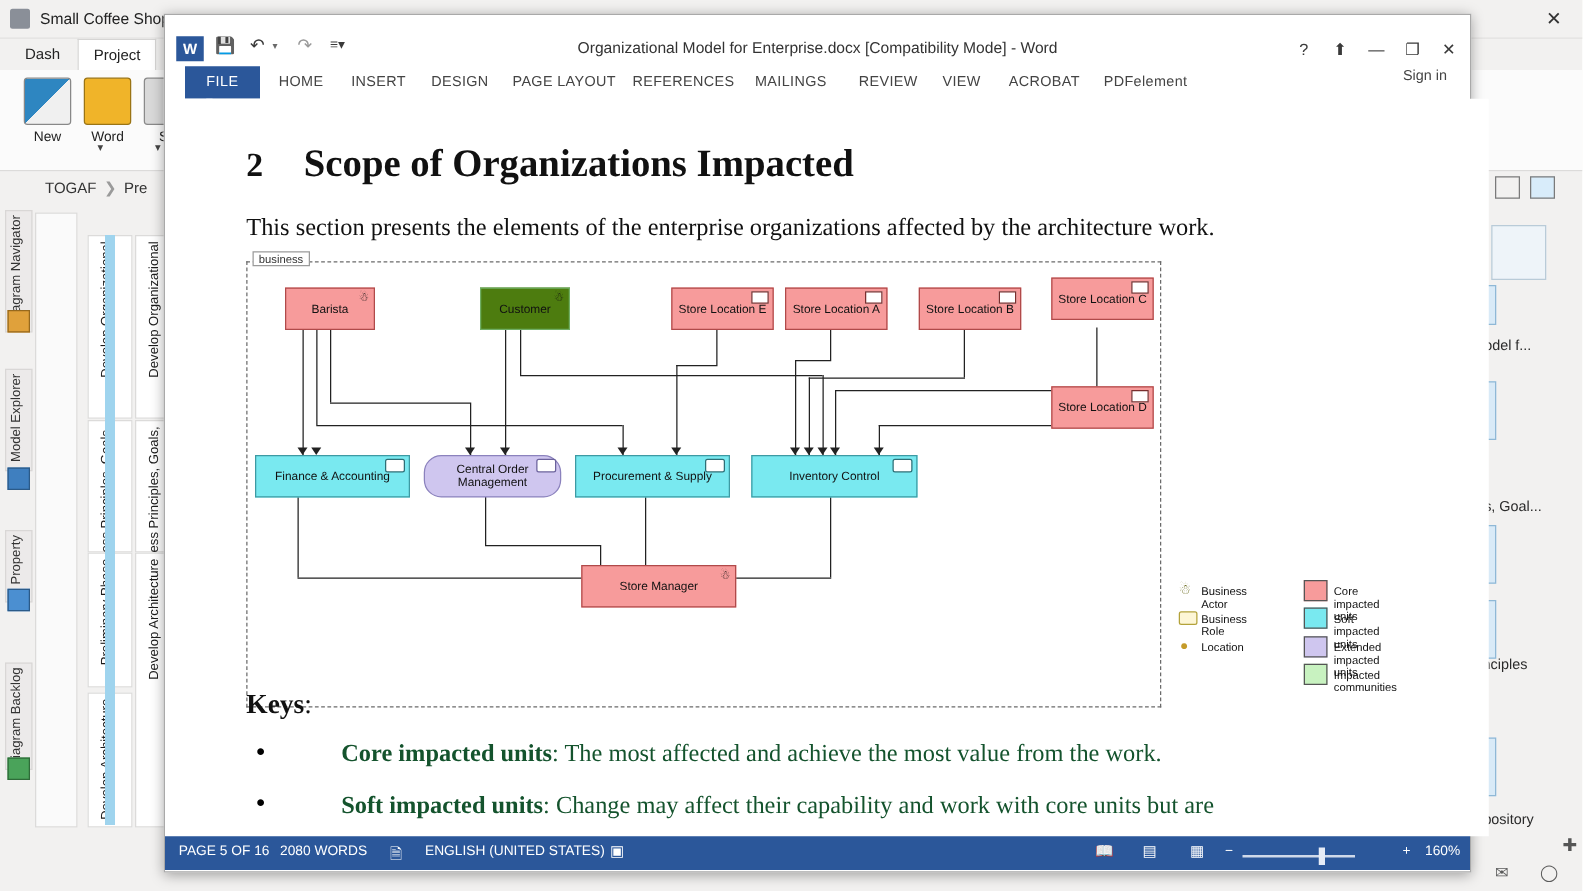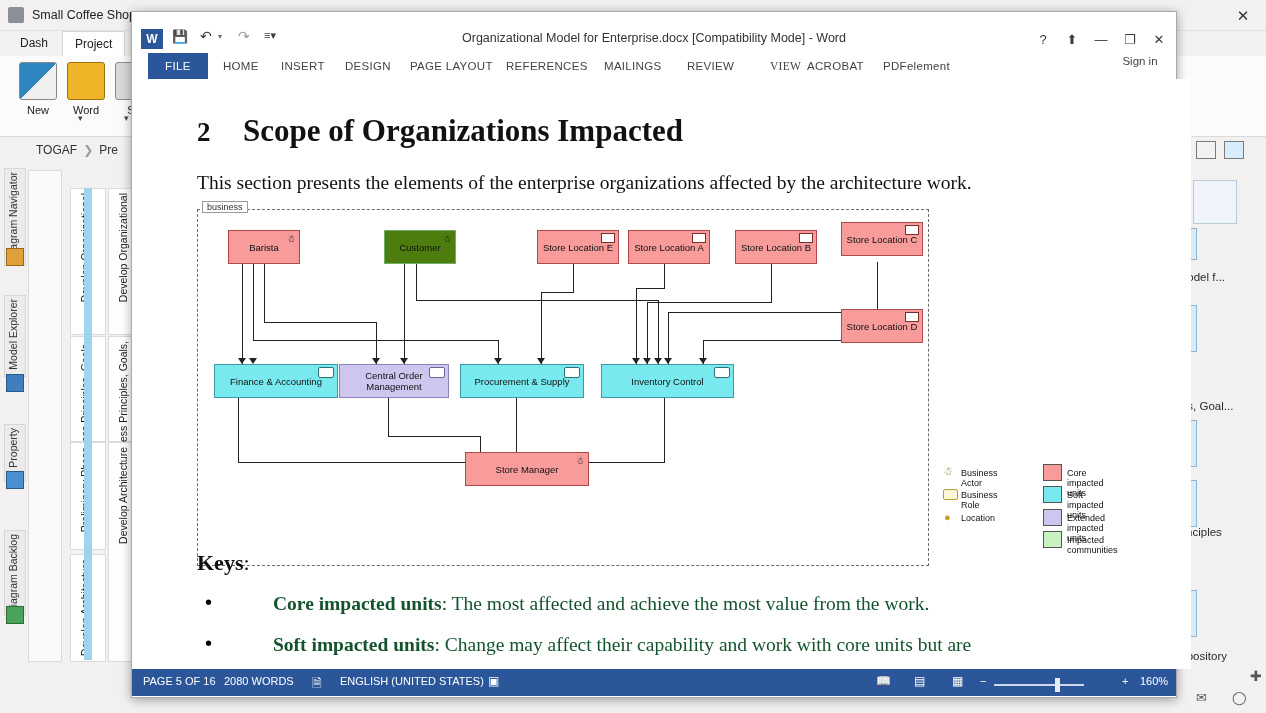--- a/index.html
+++ b/index.html
@@ -62,21 +62,21 @@
   .bullet-dot{left:40px;font-size:20px;}
 
   
   #diagram{left:32px;top:130px;width:730px;height:355px;border:1px dashed #6b6b6b;background:#fff;}
   #dlabel{left:4px;top:-9px;background:#fff;border:1px solid #9b9b9b;font-size:9px;padding:0 4px;color:#333;}
   .node{position:absolute;border:1px solid #9c3a3a;font-size:9.5px;color:#111;text-align:center;
         display:flex;align-items:center;justify-content:center;padding:0 4px;line-height:11px;}
   .n-red{background:#f79b9b;border-color:#b04a4a;}
   .n-green{background:#4d7c0f;border-color:#6fae64;}
   .n-cyan{background:#79e9f0;border-color:#3d9aa3;}
-  .n-purple{background:#cfc6ef;border-color:#8b82bd;}
+  .n-purple{background:#cfc6ef;border-color:#8b82bd;border-radius:14px;}
   .badge{position:absolute;right:3px;top:2px;}
   .actor{position:absolute;right:2px;top:2px;width:12px;height:16px;}
   .line{position:absolute;background:#222;}
   .hline{height:1px;}
   .vline{width:1px;}
   .arrow{position:absolute;width:0;height:0;border-left:4px solid transparent;border-right:4px solid transparent;
          border-top:6px solid #222;}
   #legend{position:absolute;left:745px;top:258px;font-size:9px;color:#222;}
   .lg-item{position:absolute;font-size:9px;color:#111;}
   .lg-swatch{position:absolute;width:17px;height:15px;border:1px solid #555;}
@@ -213,21 +213,21 @@
   <div class="abs wt-btn" style="left:1014px;">✕</div>
 
   <div class="abs" id="file-tab">FILE</div>
   <div class="abs rb-tab" style="left:81px;">HOME</div>
   <div class="abs rb-tab" style="left:139px;">INSERT</div>
   <div class="abs rb-tab" style="left:203px;">DESIGN</div>
   <div class="abs rb-tab" style="left:268px;">PAGE LAYOUT</div>
   <div class="abs rb-tab" style="left:364px;">REFERENCES</div>
   <div class="abs rb-tab" style="left:462px;">MAILINGS</div>
   <div class="abs rb-tab" style="left:545px;">REVIEW</div>
-  <div class="abs rb-tab" style="left:628px;font-family:Liberation Serif, serif;">VIEW</div>
+  <div class="abs rb-tab" style="left:612px;">VIEW</div>
   <div class="abs rb-tab" style="left:665px;">ACROBAT</div>
   <div class="abs rb-tab" style="left:741px;">PDFelement</div>
   <div class="abs" id="signin" style="left:972px;">Sign in</div>
 
   <div class="abs" id="word-ribbon-body"></div>
   <div class="abs" id="left-white"></div>
 
   <div class="abs" id="page">
 
     <div class="abs" id="h2num">2</div>
@@ -312,21 +312,21 @@
       </div>
       <div class="node n-red" style="left:643px;top:12px;width:72px;height:32px;">
         <span>Store Location C</span>
         <span class="badge" style="width:12px;height:8px;border:1px solid #7a2e2e;background:#fff;"></span>
       </div>
       <div class="node n-red" style="left:643px;top:99px;width:72px;height:32px;">
         <span>Store Location D</span>
         <span class="badge" style="width:12px;height:8px;border:1px solid #7a2e2e;background:#fff;"></span>
       </div>
 
-      <div class="node n-cyan" style="left:16px;top:154px;width:114px;height:32px;">
+      <div class="node n-cyan" style="left:6px;top:154px;width:114px;height:32px;">
         <span>Finance &amp; Accounting</span>
         <span class="badge" style="width:14px;height:9px;border:1px solid #2e6f76;background:#fff;border-radius:2px;"></span>
       </div>
       <div class="node n-purple" style="left:141px;top:154px;width:100px;height:32px;">
         <span>Central Order Management</span>
         <span class="badge" style="width:14px;height:9px;border:1px solid #6b629c;background:#fff;border-radius:2px;"></span>
       </div>
       <div class="node n-cyan" style="left:262px;top:154px;width:114px;height:32px;">
         <span>Procurement &amp; Supply</span>
         <span class="badge" style="width:14px;height:9px;border:1px solid #2e6f76;background:#fff;border-radius:2px;"></span>

